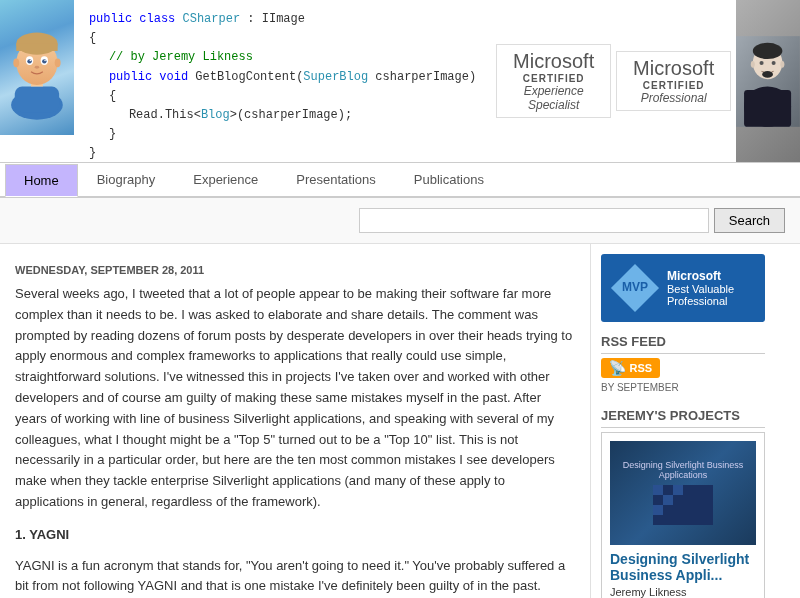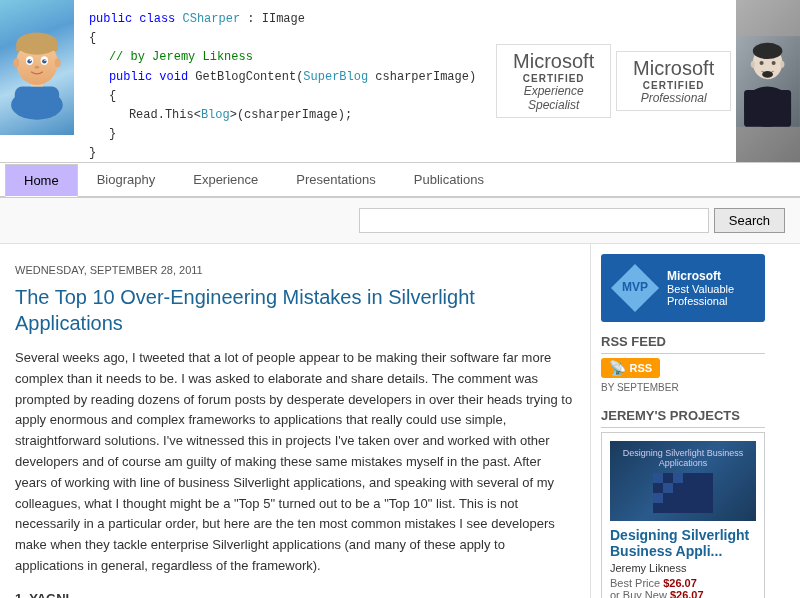--- a/index.html
+++ b/index.html
@@ -27,37 +27,37 @@
     #search-bar { display: flex; justify-content: flex-end; padding: 10px 15px; background: #f9f9f9; border-bottom: 1px solid #e0e0e0; }
     #search-input { width: 350px; padding: 4px 8px; border: 1px solid #ccc; font-size: 13px; }
     #search-button { padding: 4px 14px; margin-left: 5px; background: #e8e8e8; border: 1px solid #999; font-size: 13px; cursor: pointer; }
 
     
     #main { display: flex; gap: 0; }
 
     
     #content { flex: 1; padding: 20px 15px; max-width: 590px; }
 
-    .post-date { font-size: 11px; font-weight: normal; color: #555; text-transform: uppercase; margin-bottom: 8px; }
+    .post-date { font-size: 11px; font-weight: bold; color: #555; text-transform: uppercase; margin-bottom: 8px; }
     .post-title { font-size: 20px; color: #1a6496; margin-bottom: 12px; line-height: 1.3; }
     .post-body { font-size: 13px; line-height: 1.6; color: #333; }
     .post-body p { margin-bottom: 10px; }
     .post-section-title { font-size: 13px; font-weight: bold; margin: 12px 0 6px 0; }
 
     
     #sidebar { width: 185px; padding: 10px; border-left: 1px solid #e0e0e0; min-height: 400px; }
 
     .mvp-box { background: #1a5fa8; padding: 10px; text-align: center; margin-bottom: 12px; border-radius: 3px; }
     .mvp-logo { display: flex; align-items: center; gap: 8px; }
 
     .sidebar-section { margin-bottom: 15px; }
     .sidebar-section-title { font-size: 13px; font-weight: bold; color: #555; border-bottom: 1px solid #ccc; padding-bottom: 4px; margin-bottom: 4px; }
 
     .book-box { border: 1px solid #ccc; padding: 8px; font-size: 11px; }
-    .book-cover { width: 100%; height: 80px; background: linear-gradient(135deg, #1a3a5c 0%, #2a5a8c 50%, #1a3a5c 100%); margin-bottom: 6px; display: flex; align-items: center; justify-content: center; }
+    .book-cover { width: 100%; height: 104px; background: linear-gradient(135deg, #1a3a5c 0%, #2a5a8c 50%, #1a3a5c 100%); margin-bottom: 6px; display: flex; align-items: center; justify-content: center; }
     .book-cover-inner { text-align: center; color: #fff; font-size: 9px; padding: 5px; }
   </style>
 </head>
 <body>
 
 <div id="header">
 
   <div class="avatar-container">
     <svg class="avatar-svg" viewBox="0 0 100 130" xmlns="http://www.w3.org/2000/svg">
 
@@ -164,21 +164,20 @@
 
 <div id="search-bar">
   <input id="search-input" type="text" style="width: 350px; padding: 4px 8px; border: 1px solid rgb(204, 204, 204); font-size: 13px;" placeholder="">
   <button id="search-button" style="padding:4px 14px; background:#e8e8e8; border:1px solid #999; font-size:13px; cursor:pointer;">Search</button>
 </div>
 
 <div id="main">
 
   <div id="content">
     <div class="post-date">WEDNESDAY, SEPTEMBER 28, 2011</div>
-    <div class="post-title">The Top 10 Over-Engineering Mistakes in Silverlight Applications</div>
     <div class="post-body">
       <p>Several weeks ago, I tweeted that a lot of people appear to be making their software far more complex than it needs to be. I was asked to elaborate and share details. The comment was prompted by reading dozens of forum posts by desperate developers in over their heads trying to apply enormous and complex frameworks to applications that really could use simple, straightforward solutions. I've witnessed this in projects I've taken over and worked with other developers and of course am guilty of making these same mistakes myself in the past. After years of working with line of business Silverlight applications, and speaking with several of my colleagues, what I thought might be a "Top 5" turned out to be a "Top 10" list. This is not necessarily in a particular order, but here are the ten most common mistakes I see developers make when they tackle enterprise Silverlight applications (and many of these apply to applications in general, regardless of the framework).</p>
       <p class="post-section-title">1. YAGNI</p>
       <p>
         <span>YAGNI is a fun acronym that stands for, "You aren't going to need it." You've probably suffered a bit from not following YAGNI and that is one mistake I've definitely been guilty of in the past. YAGNI is why my </span>
       </p>
     </div>
   </div>
 
   <div id="sidebar">

